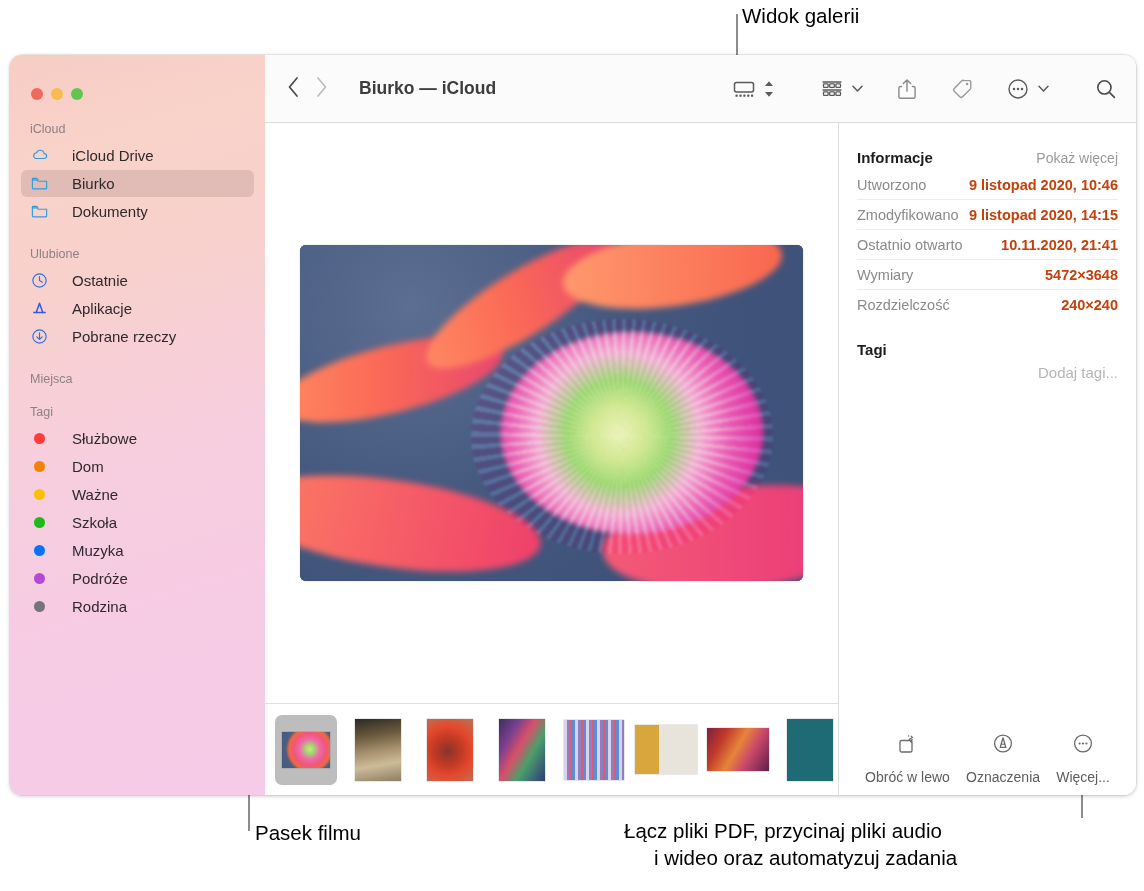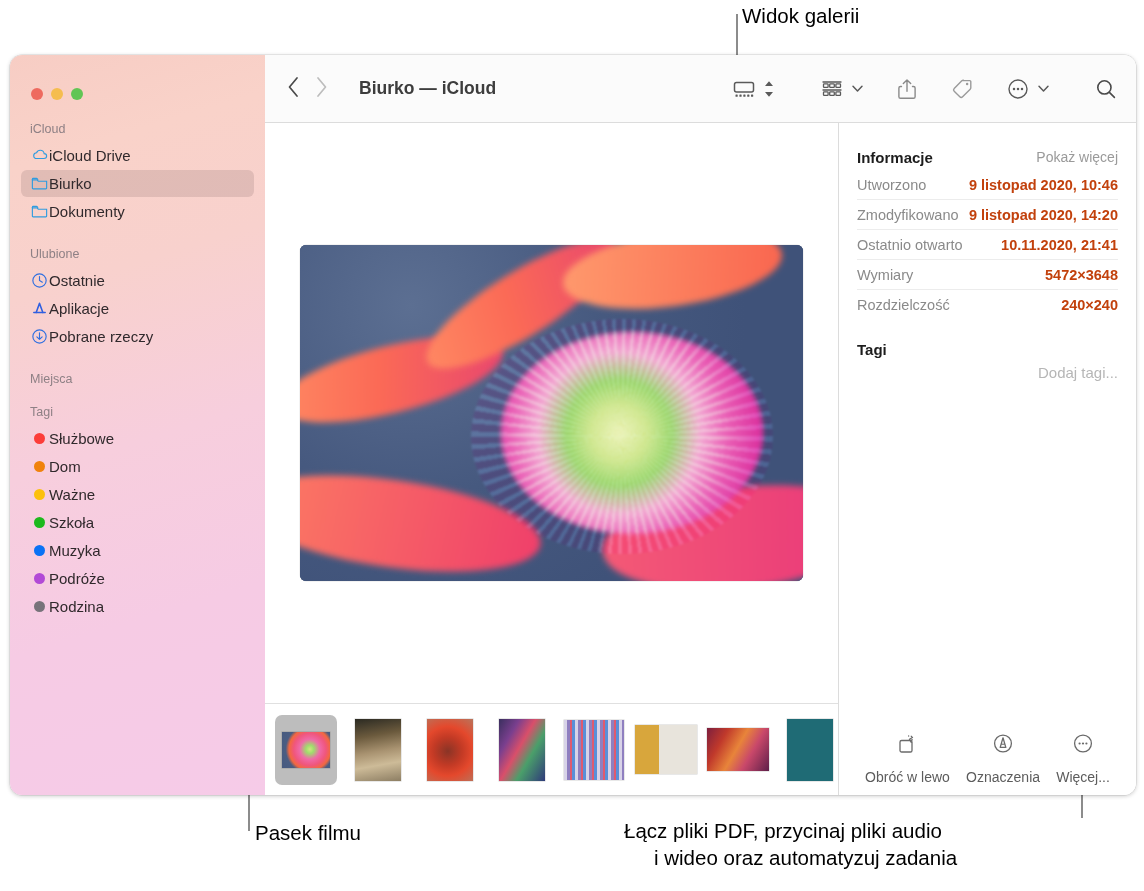--- a/index.html
+++ b/index.html
@@ -59,21 +59,21 @@
   .sb-head.tight { margin-top: 14px; }
 
   .sb-item {
     display: flex; align-items: center;
     height: 27px;
     margin: 1px 11px;
     padding-left: 9px;
     border-radius: 6px;
     font-size: 15px;
     color: #30292c;
-    gap: 0;
+    gap: 23px;
   }
   .sb-item.selected { background: rgba(140,110,110,.22); }
   .sb-ico { width: 19px; height: 19px; display: flex; align-items: center; justify-content: center; flex: 0 0 19px; }
   .sb-ico svg { display: block; }
   .dot { width: 11px; height: 11px; border-radius: 50%; display: block; }
 
   
   .content { flex: 1; display: flex; flex-direction: column; min-width: 0; }
 
   .toolbar {
@@ -192,21 +192,21 @@
   .info-thumb {
     width: 56px; height: 43px; flex: 0 0 56px;
     position: relative; overflow: hidden;
     border: 1.5px solid #fff;
     box-shadow: 0 0 0 .5px #b5b5b5;
   }
   .info-name { font-size: 17.5px; font-weight: bold; color: #1d1d1d; line-height: 1.25; }
   .info-sub  { font-size: 15px; color: #8a8a8a; margin-top: 3px; }
 
   .sec-hdr {
-    display: flex; align-items: flex-start; justify-content: space-between;
+    display: flex; align-items: center; justify-content: space-between;
     margin-top: 26px; margin-bottom: 4px;
   }
   .sec-title { font-size: 15px; font-weight: bold; color: #1d1d1d; }
   .sec-link  { font-size: 14px; color: #9a9a9a; }
 
   .kv {
     display: flex; justify-content: space-between; align-items: baseline;
     padding: 7px 0 6px;
     border-bottom: 1px solid #ececec;
     gap: 10px;
@@ -498,21 +498,21 @@
           <span class="sec-title">Informacje</span>
           <span class="sec-link">Pokaż więcej</span>
         </div>
 
         <div class="kv">
           <span class="k">Utworzono</span>
           <span class="v">9 listopad 2020, 10:46</span>
         </div>
         <div class="kv">
           <span class="k">Zmodyfikowano</span>
-          <span class="v">9 listopad 2020, 14:20</span>
+          <span class="v">9 listopad 2020, 14:15</span>
         </div>
         <div class="kv">
           <span class="k">Ostatnio otwarto</span>
           <span class="v">10.11.2020, 21:41</span>
         </div>
         <div class="kv">
           <span class="k">Wymiary</span>
           <span class="v">5472×3648</span>
         </div>
         <div class="kv" style="border-bottom:none">

